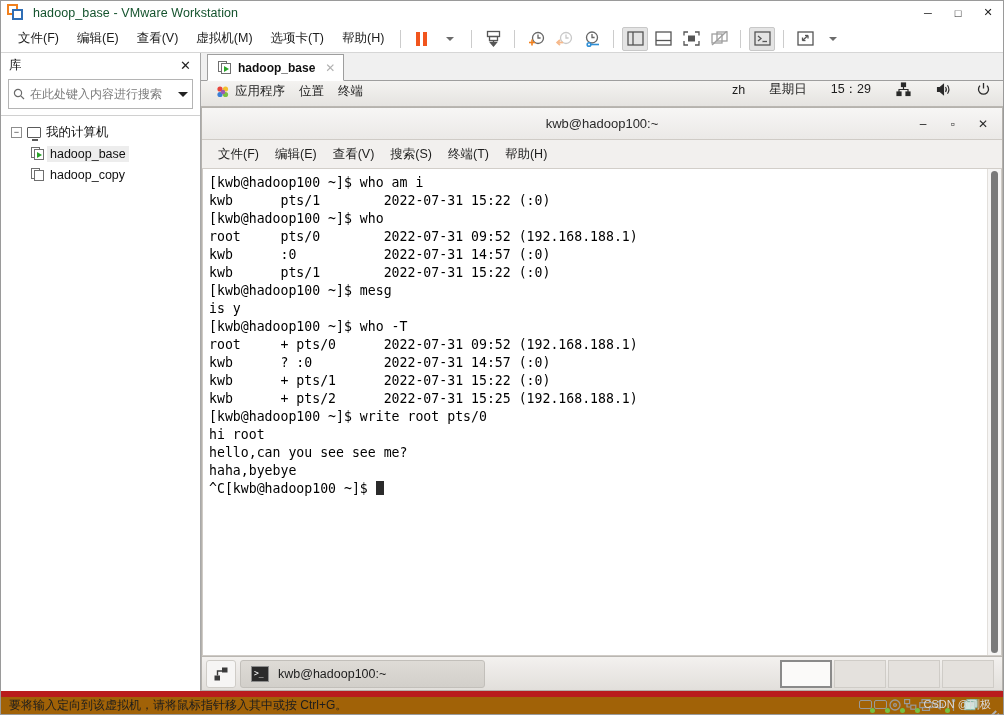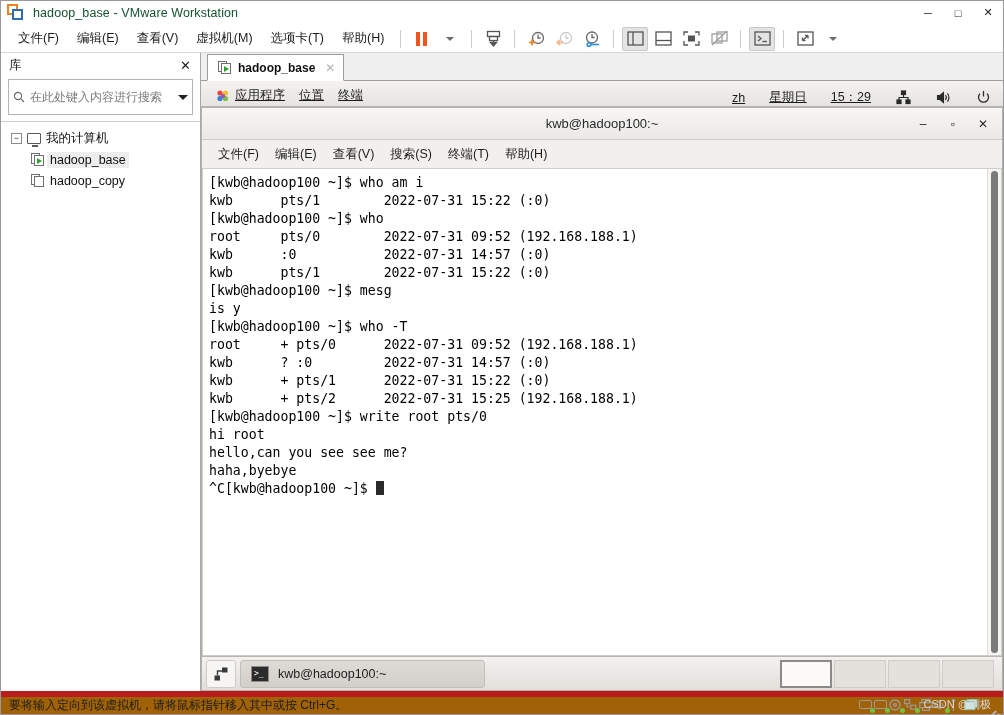--- a/index.html
+++ b/index.html
@@ -70,21 +70,21 @@
     display: flex; flex-direction: column;
   }
   .library-head {
     height: 24px; display: flex; align-items: center;
     padding: 0 6px 0 8px;
   }
   .library-title { font-size: 12.5px; color: #111; }
   .library-close { margin-left: auto; font-size: 13px; color: #222; line-height: 1; padding: 0 3px; }
   .search-wrap { padding: 2px 7px 6px 7px; }
   .search-box {
-    height: 36px; border: 1px solid #b4b4b4; background: #fff;
+    height: 30px; border: 1px solid #b4b4b4; background: #fff;
     display: flex; align-items: center; padding: 0 4px;
   }
   .search-ph { font-size: 12px; color: #7a7a7a; margin-left: 5px; flex:1; white-space:nowrap; overflow:hidden;}
   .search-caret { width:0;height:0;border-left:5px solid transparent;border-right:5px solid transparent;border-top:5px solid #222; }
   .tree {
     flex: 1; border: 1px solid #c9c9c9; border-bottom: none; border-right: none;
     border-left: none; border-top: 1px solid #d0d0d0;
     padding: 6px 0 0 0; background: #fff;
   }
   .tree-row { display: flex; align-items: center; height: 21px; padding-left: 10px; font-size: 12.5px; color:#111; }
@@ -115,24 +115,24 @@
     height: 27px; display: flex; align-items: center; gap: 6px;
     padding: 0 8px 0 10px; background: #ffffff;
     border: 1px solid #9e9e9e; border-bottom: 1px solid #ffffff;
     margin-left: 6px; position: relative; top: 1px;
     font-size: 12px; font-weight: bold; color: #111;
   }
   .vmtab .tabclose { color: #b0b0b0; font-size: 12px; margin-left: 4px; font-weight: normal; }
 
   
   .gnome-panel {
-    height: 26px; flex: none; display: flex; align-items: flex-end;
+    height: 26px; flex: none; display: flex; align-items: flex-start;
     background: linear-gradient(#f4f3f1, #e5e3e0);
     border-bottom: 1px solid #b9b6b1;
-    padding: 0 8px; font-size: 12.5px; color: #1d1d1d; text-decoration: underline;
+    padding: 0 8px; font-size: 12.5px; color: #1d1d1d;
   }
   .gp-item { padding: 2px 7px; display:flex; align-items:center; gap:5px; }
   .gp-right { margin-left: auto; display: flex; align-items: center; gap: 24px; padding-right:4px; }
   .gnome-foot-icon { width: 16px; height: 16px; display:flex;align-items:center;justify-content:center; }
 
   
   .desktop { flex: 1; position: relative; background: #ffffff; min-height: 0; }
 
   
   .term-win {

